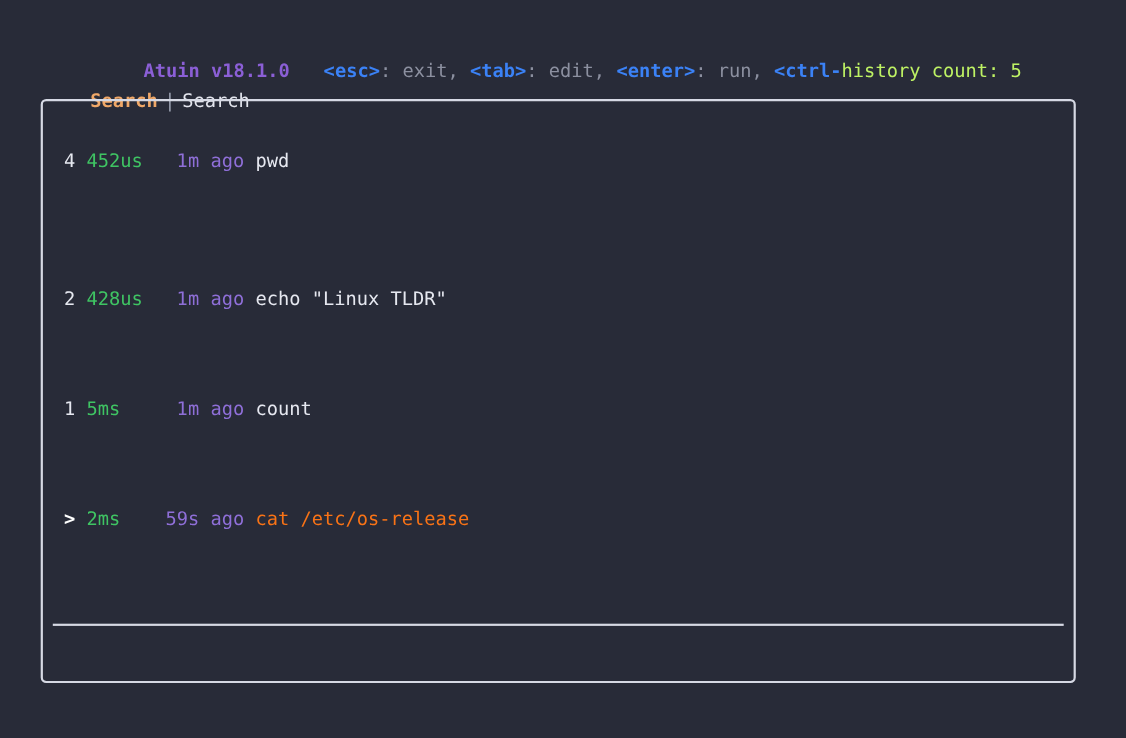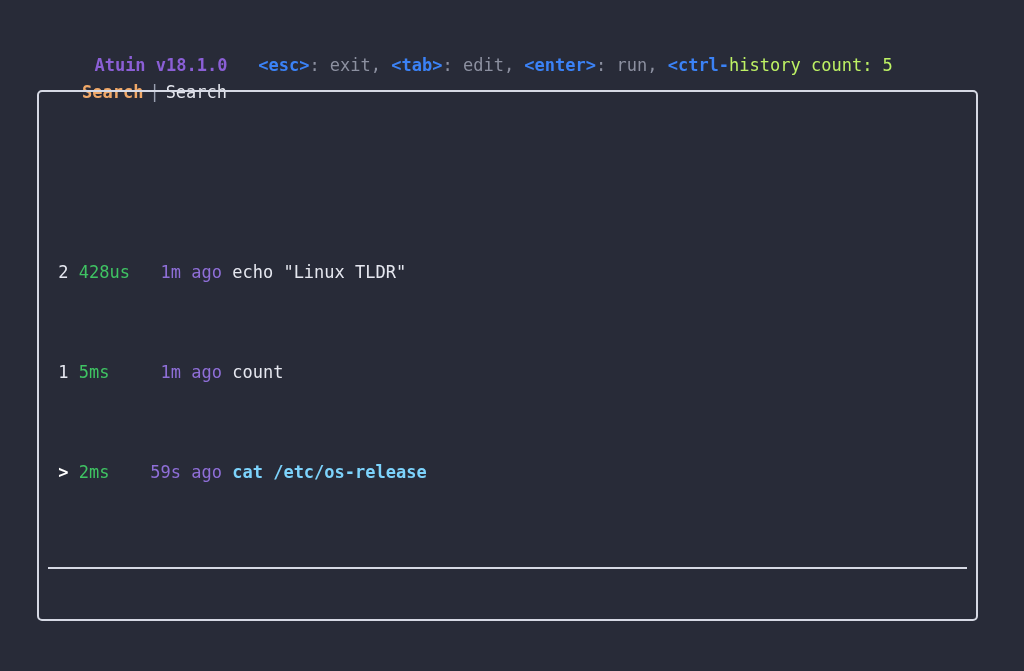--- a/index.html
+++ b/index.html
@@ -36,20 +36,21 @@
   }
   .header-inner {
     position: absolute;
     left: 33px;
     top: 0;
     white-space: pre;
   }
   .brand {
     color: #8b5fd6;
     font-weight: bold;
+    margin-left: 36px;
   }
   .help-key {
     color: #3b82f6;
     font-weight: bold;
   }
   .help-txt {
     color: #8c90a0;
     margin-top: 21px;
   }
   .hist-count {
@@ -123,22 +124,22 @@
     color: #8f6fd8;
     display: inline-block;
     width: 7ch;
     text-align: right;
   }
   .c-cmd {
     color: #e6e8f0;
     margin-left: 1ch;
   }
   .c-cmd.sel {
-    color: #7dd3fc;
-    font-weight: bold;
+    color: #f97316;
+    font-weight: normal;
   }
 
   
   .sep {
     position: absolute;
     left: 9px;
     right: 9px;
     bottom: 50px;
     height: 2px;
     background: #d6d9e4;
@@ -177,20 +178,21 @@
   </div>
 
   <div class="tabs-line">
     <span class="tab-active">Search</span><span class="tab-sep">|</span><span class="tab-inactive">Search</span>
   </div>
 
   <div class="panel">
 
     <div class="history">
 
+      <div class="hrow"><span class="c-index">4</span><span class="c-dur">452us</span><span class="c-time">1m ago</span><span class="c-cmd">pwd</span></div>
 
 
       <div class="hrow"><span class="c-index">2</span><span class="c-dur">428us</span><span class="c-time">1m ago</span><span class="c-cmd">echo "Linux TLDR"</span></div>
 
       <div class="hrow"><span class="c-index">1</span><span class="c-dur">5ms</span><span class="c-time">1m ago</span><span class="c-cmd">count</span></div>
 
       <div class="hrow"><span class="c-index sel">&gt;</span><span class="c-dur">2ms</span><span class="c-time">59s ago</span><span class="c-cmd sel">cat /etc/os-release</span></div>
 
     </div>
 

